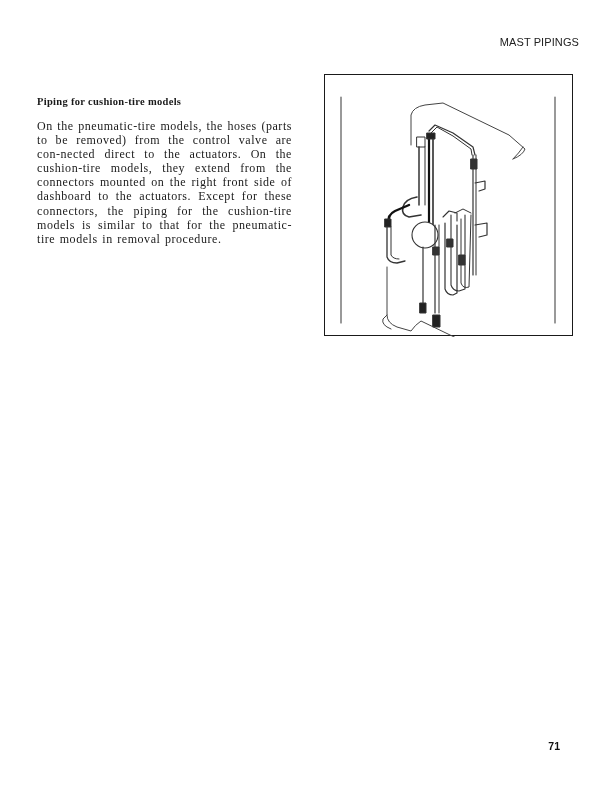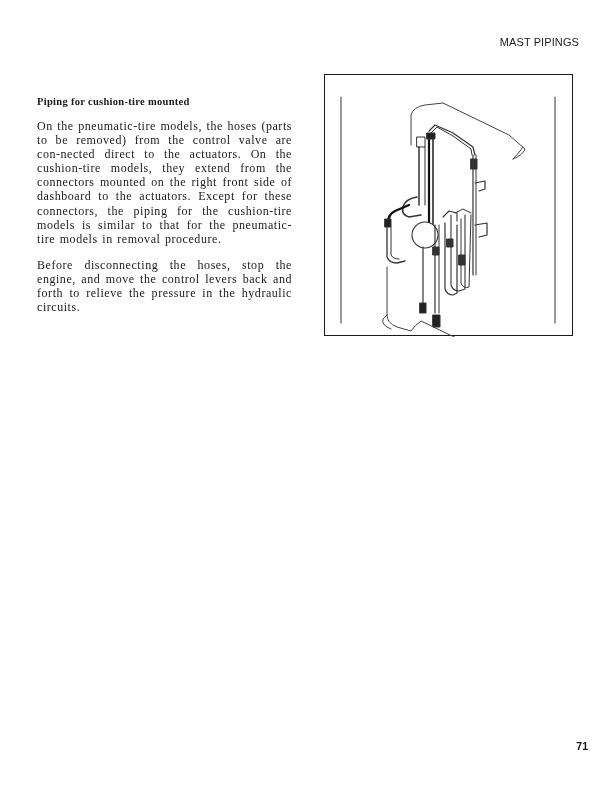--- a/index.html
+++ b/index.html
@@ -17,33 +17,32 @@
       font-size: 12px; line-height: 14.1px; margin: 0 0 12px 0;
       text-align: justify; text-align-last: left; letter-spacing: 0.55px; word-spacing: 1px;
       hyphens: manual;
     }
     .figure {
       position: absolute; left: 324px; top: 74px; width: 249px; height: 262px;
       border: 1.5px solid #1a1a1a; box-sizing: border-box; background: #fff;
     }
     .figure svg { position: absolute; left: 0; top: 0; }
     .folio {
-      position: absolute; top: 740px; right: 24px;
+      position: absolute; top: 740px; right: 52px;
       font-family: "Liberation Sans", sans-serif; font-weight: bold; font-size: 10.5px; color: #111; margin-left: 11px;
     }
   </style>
 </head>
 <body>
 
 <div class="running-head">MAST PIPINGS</div>
 
 <div class="col">
-  <div class="heading">Piping for cushion-tire mounted</div>
+  <div class="heading">Piping for cushion-tire models</div>
   <p class="para">On the pneumatic-tire models, the hoses (parts to be removed) from the control valve are con-nected direct to the actuators. On the cushion-tire models, they extend from the connectors mounted on the right front side of dashboard to the actuators. Except for these connectors, the piping for the cushion-tire models is similar to that for the pneumatic-tire models in removal procedure.</p>
-  <p class="para">Before disconnecting the hoses, stop the engine, and move the control levers back and forth to relieve the pressure in the hydraulic circuits.</p>
 </div>
 
 <div class="figure">
   <svg width="249" height="262" viewBox="0 0 249 262" fill="none" stroke="#333" stroke-width="1" stroke-linecap="round" stroke-linejoin="round">
 
     <line x1="16" y1="22" x2="16" y2="248" stroke="#555" stroke-width="1.2"></line>
     <line x1="230" y1="22" x2="230" y2="248" stroke="#555" stroke-width="1.2"></line>
 
     <path d="M86 70 L86 40 Q88 32 100 30 L118 28 L184 60 L200 74 Q198 80 188 84" stroke="#444"></path>
     <path d="M188 84 Q194 78 198 72" stroke="#444"></path>

